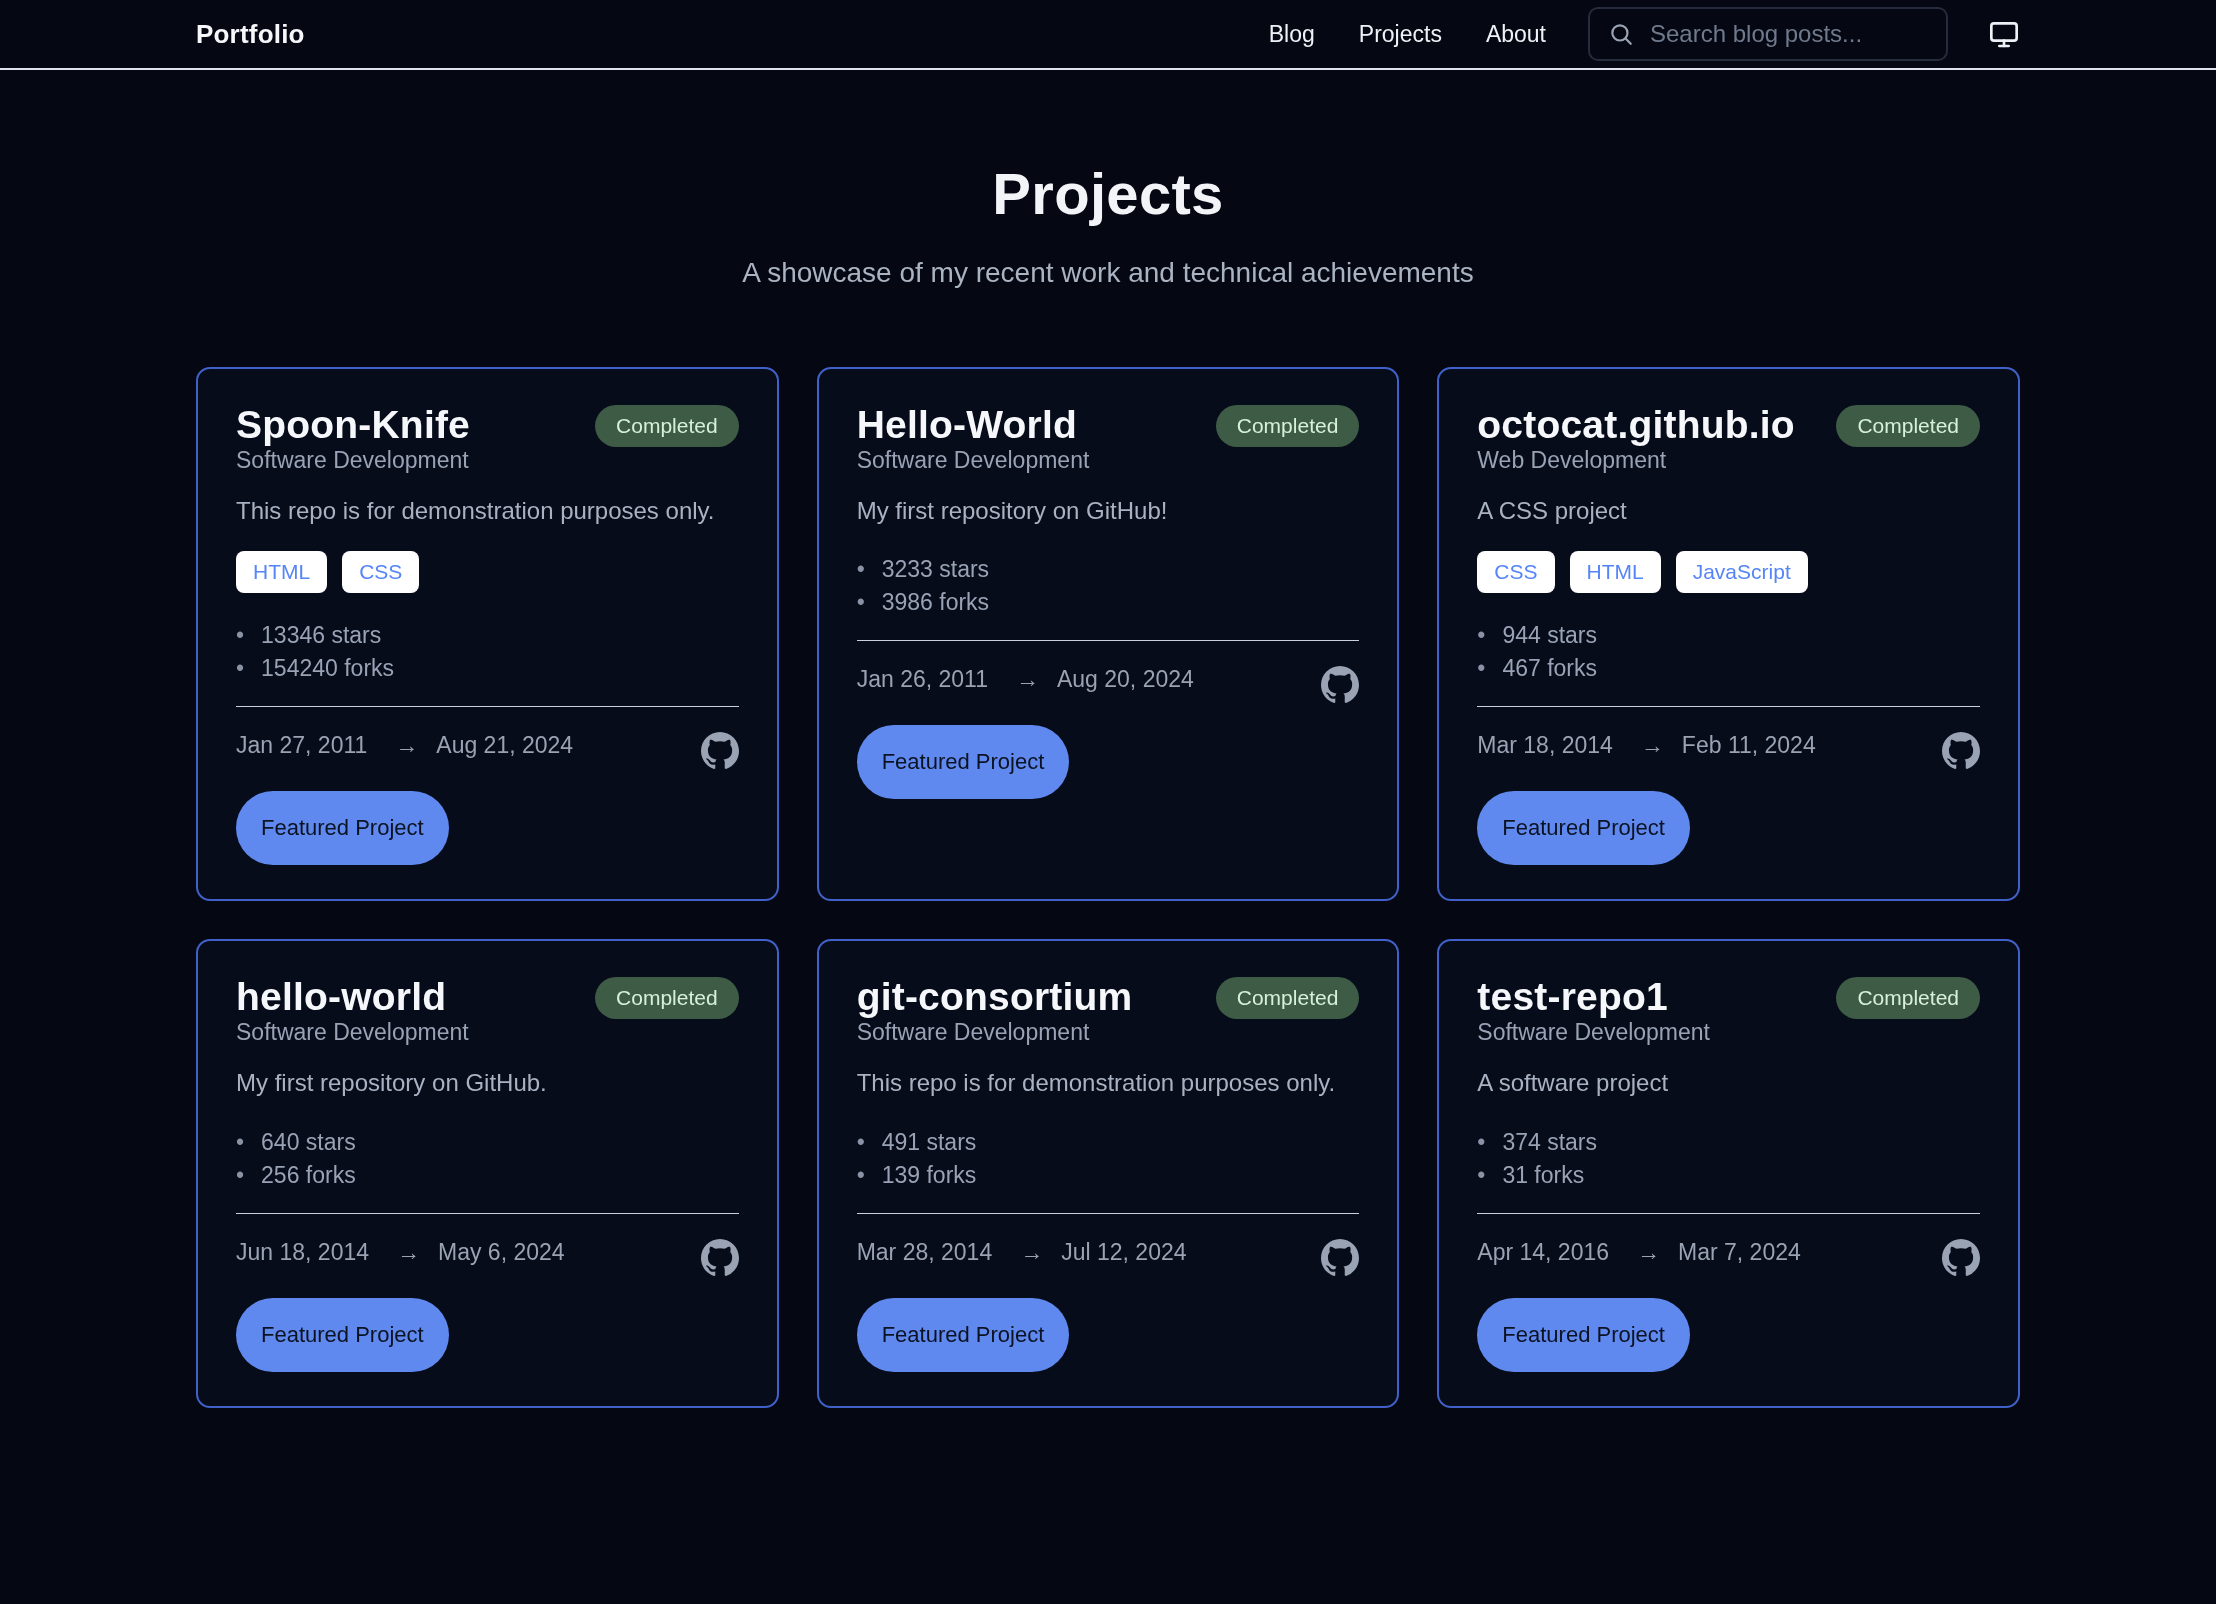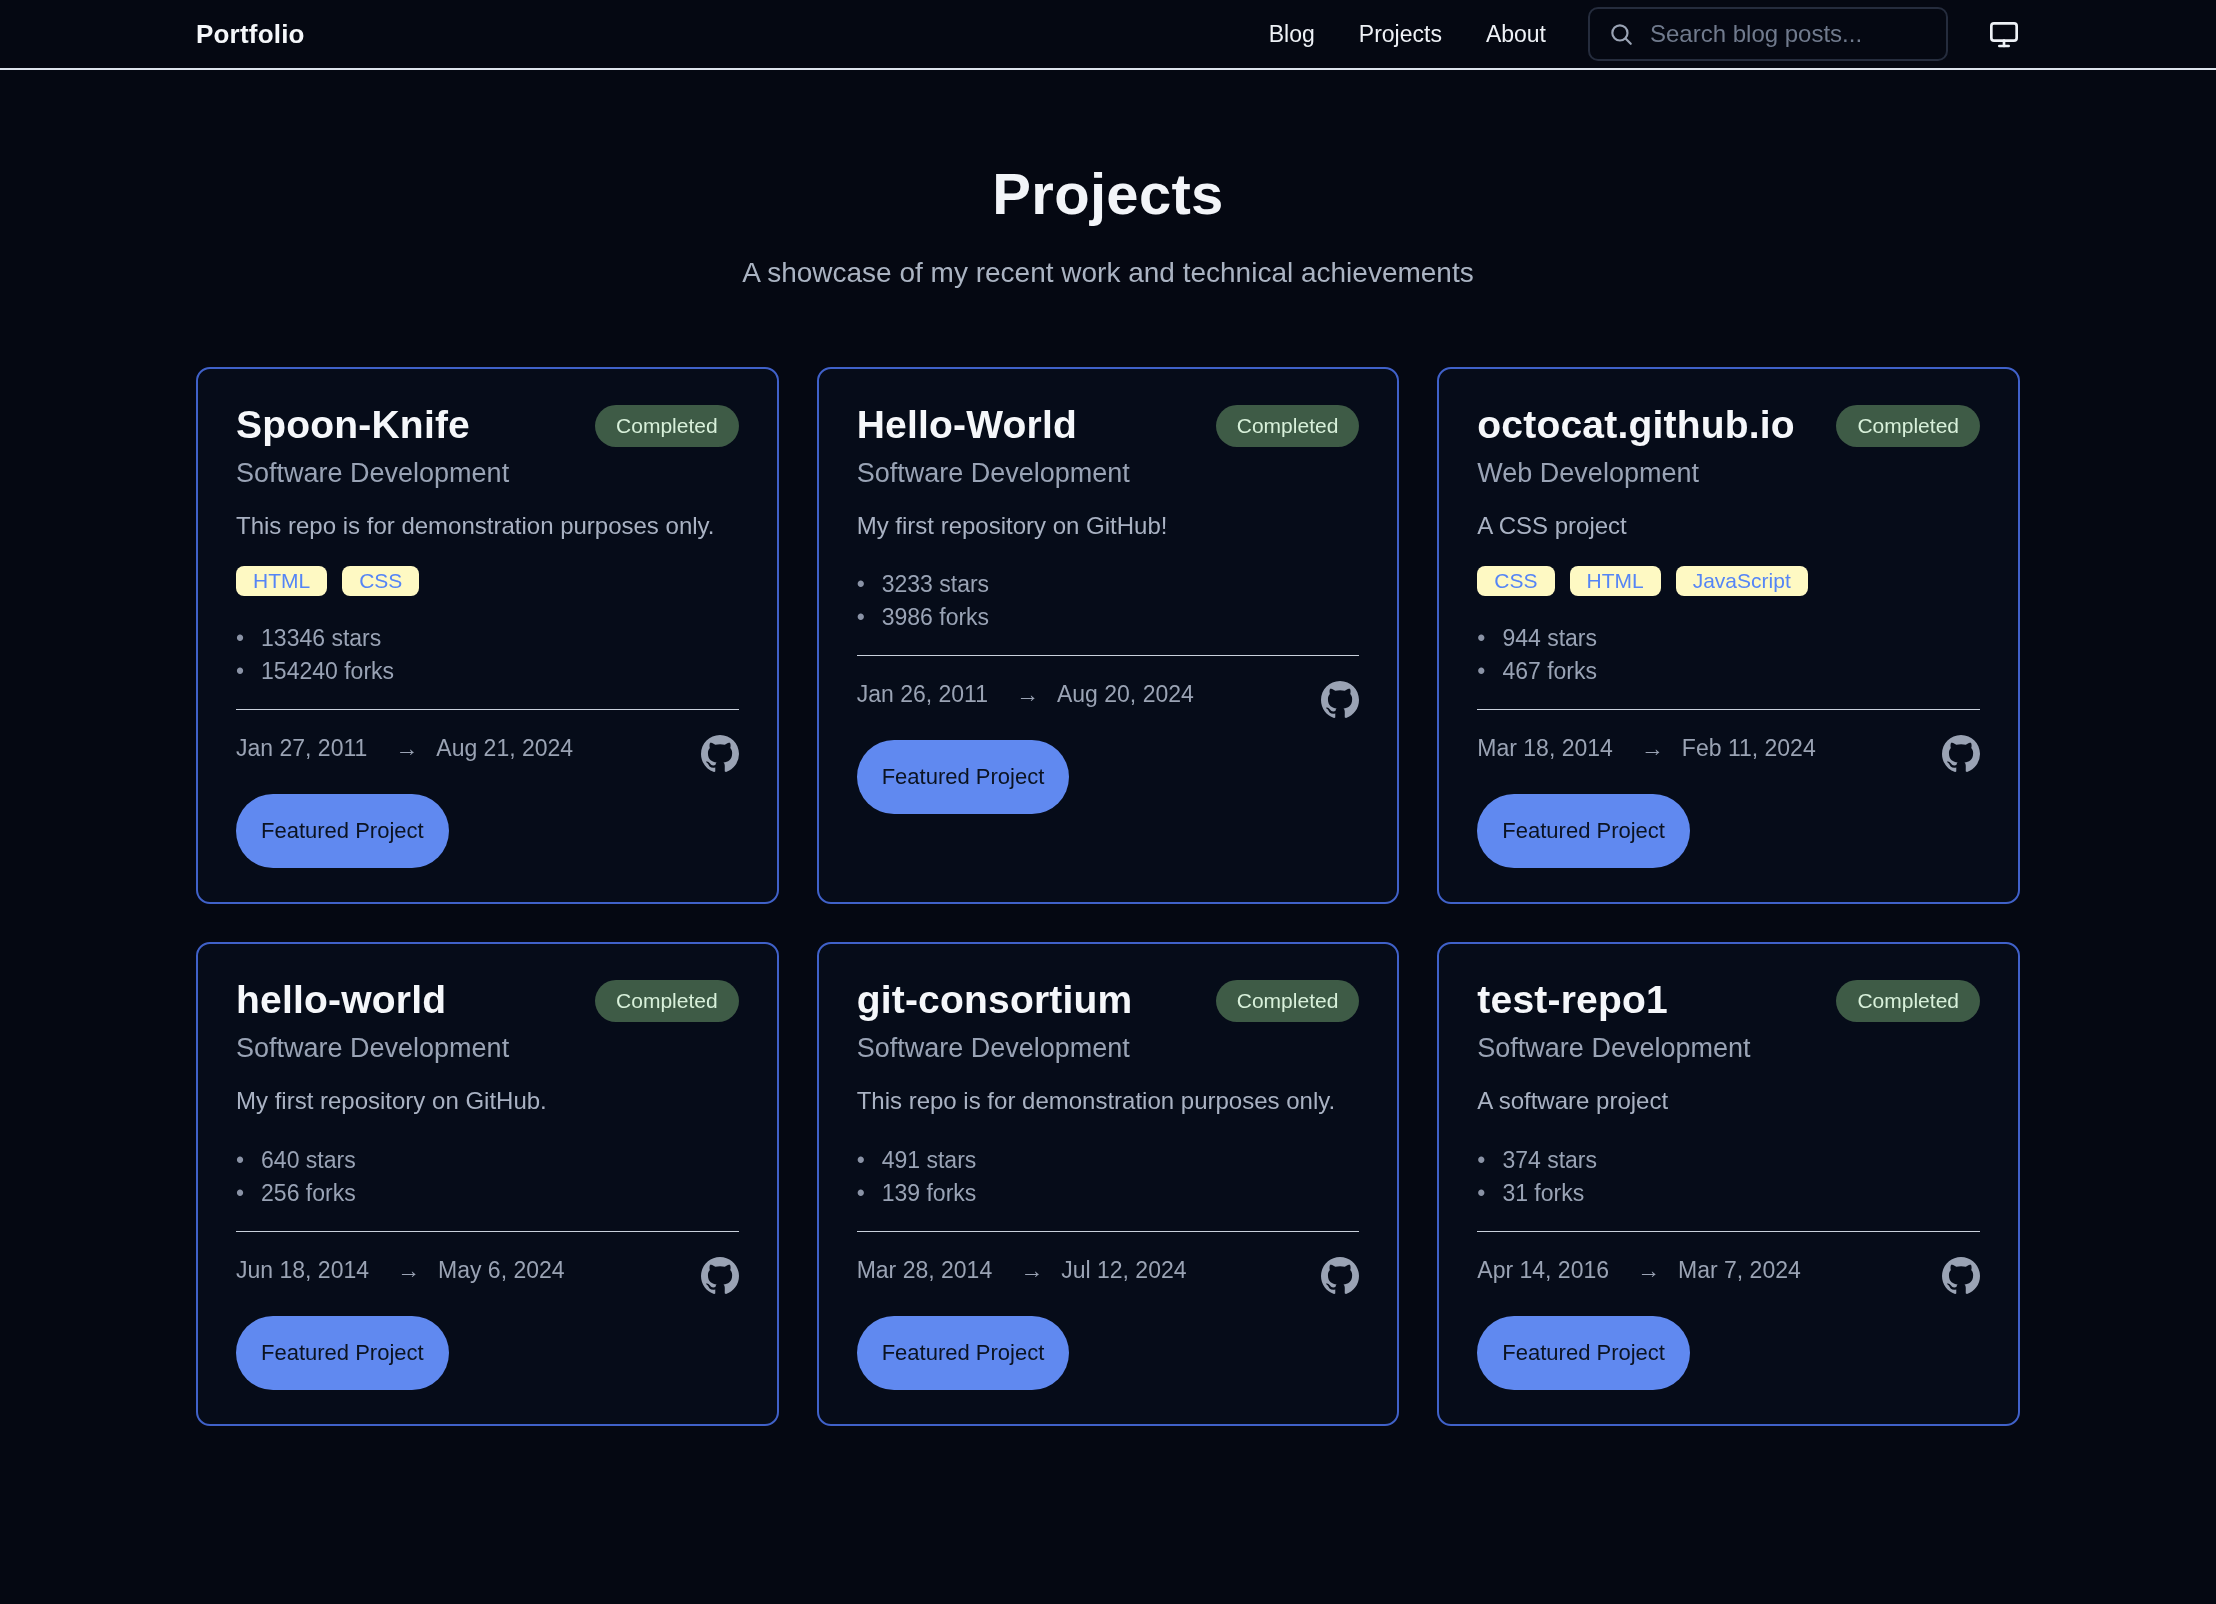--- a/index.html
+++ b/index.html
@@ -67,26 +67,26 @@
     display: flex; flex-direction: column; align-items: flex-start;
   }
   .card-top { width: 100%; display: flex; justify-content: space-between; align-items: flex-start; }
   .card-title { font-size: 39px; font-weight: 700; color: #f5f7fa; letter-spacing: 0.2px; }
   .status-badge {
     flex: 0 0 auto;
     margin-left: 20px; margin-top: 2px;
     background: #3e5b46; color: #d8f0da;
     font-size: 21px; padding: 9px 21px; border-radius: 999px;
   }
-  .card-category { margin-top: 11px; font-size: 27px; color: #99a3b5; }
+  .card-category { font-size: 23px; color: #99a3b5; }
   .card-desc { margin-top: 21px; font-size: 24px; color: #a9b2c3; line-height: 1.35; }
   .tags { margin-top: 24px; display: flex; gap: 15px; }
   .tag {
-    background: #fef9c3; color: #5585f6;
-    font-size: 21px; padding: 3px 17px; border-radius: 8px;
+    background: #ffffff; color: #5585f6;
+    font-size: 21px; padding: 9px 17px; border-radius: 8px;
   }
   .stats { margin-top: 26px; list-style: none; }
   .stats li {
     font-size: 23px; color: #99a3b5; line-height: 33px;
     display: flex; align-items: center;
   }
   .stats li::before { content: "•"; color: #8a93a6; margin-right: 17px; font-size: 23px; }
   .divider { margin-top: 21px; width: 100%; height: 1px; border: none; background: #c9d1dc; }
   .card-footer { margin-top: 25px; width: 100%; display: flex; align-items: flex-start; }
   .dates { display: flex; align-items: center; font-size: 23px; color: #9aa3b4; }

